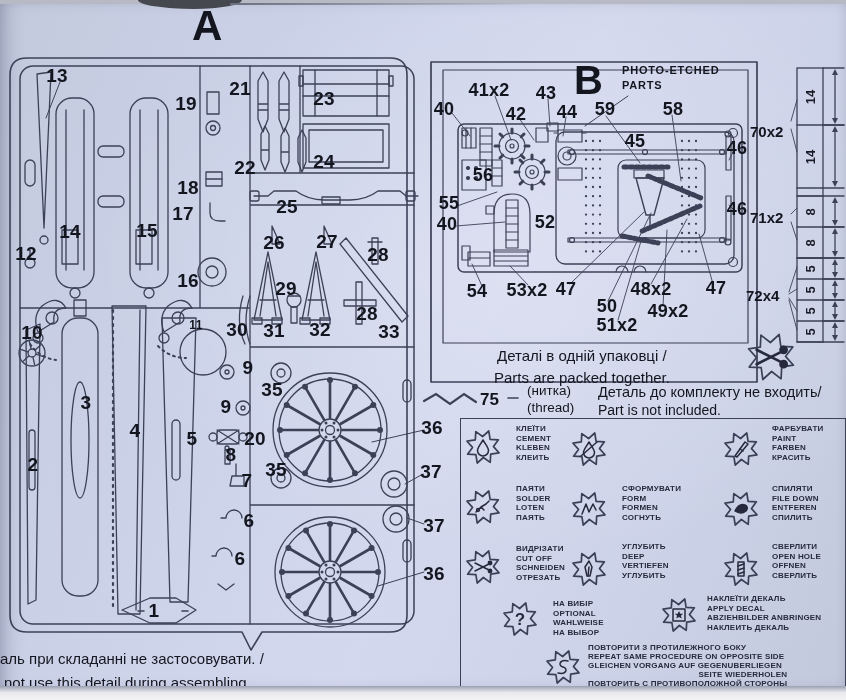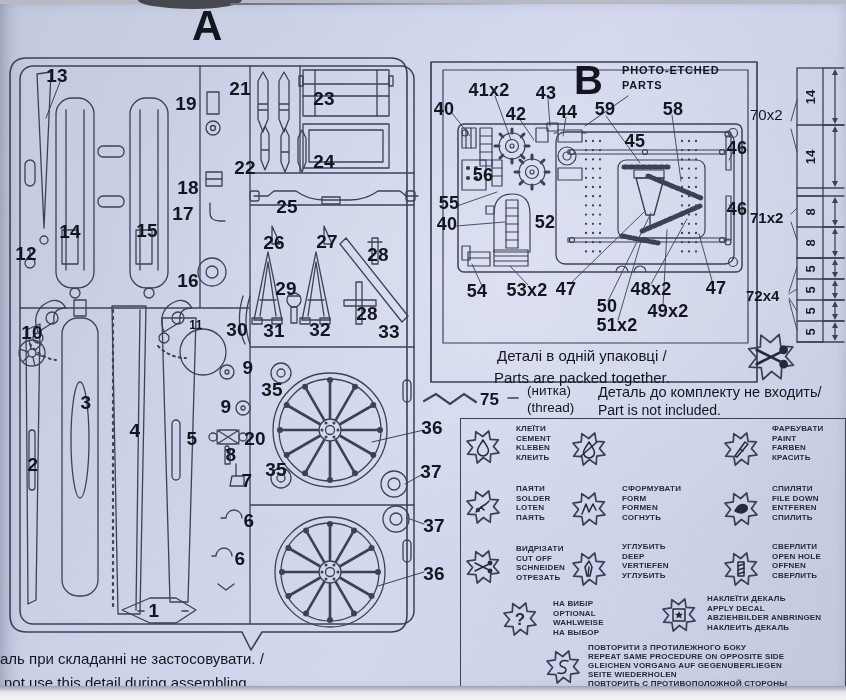--- a/index.html
+++ b/index.html
@@ -488,21 +488,21 @@
 
   <span class="txt" style="left:480px;top:390px;font-size:17px;font-weight:600;">75</span>
   <span class="txt" style="left:527px;top:383px;font-size:13.5px;font-weight:500;">(нитка)</span>
   <span class="txt" style="left:527px;top:400px;font-size:13.5px;font-weight:500;">(thread)</span>
   <span class="txt" style="left:598px;top:384px;font-size:14.5px;font-weight:500;">Деталь до комплекту не входить/</span>
   <span class="txt" style="left:598px;top:402px;font-size:14px;font-weight:500;">Part is  not included.</span>
 
   <span class="txt" style="left:0px;top:650px;font-size:15px;font-weight:500;">аль при складанні не застосовувати. /</span>
   <span class="txt" style="left:4px;top:674px;font-size:15px;font-weight:500;">not use this detail during assembling.</span>
 
-  <span class="txt" style="left:750px;top:106px;font-size:15px;font-weight:400;">70x2</span>
+  <span class="txt" style="left:750px;top:123px;font-size:15px;font-weight:700;">70x2</span>
   <span class="txt" style="left:750px;top:209px;font-size:15px;font-weight:600;">71x2</span>
   <span class="txt" style="left:746px;top:287px;font-size:15px;font-weight:600;">72x4</span>
 
   <div id="legend-box" style="position:absolute;left:460px;top:418px;width:384px;height:271px;border:1.6px solid #3c4158;"></div>
 
   <div id="bottom-edge"></div>
 <span class="lbl" style="left: 57px; top: 76px;">13</span>
     <span class="lbl" style="left: 186px; top: 104px;">19</span>
     <span class="lbl" style="left: 188px; top: 188px;">18</span>
     <span class="lbl" style="left: 183px; top: 214px;">17</span>
@@ -714,21 +714,21 @@
     <svg width="38" height="38" class="ic-star" style="left: 563px; top: 667px;">
       <polygon points="35.0,24.8 26.7,26.1 26.2,34.4 19.4,29.5 13.2,35.0 11.9,26.7 3.6,26.2 8.5,19.4 3.0,13.2 11.3,11.9 11.8,3.6 18.6,8.5 24.8,3.0 26.1,11.3 34.4,11.8 29.5,18.6" fill="none" stroke="#3a4058" stroke-width="1.7" stroke-linejoin="round"></polygon>
       <g transform="translate(19,19) scale(1)" fill="none" stroke="#262a3c" stroke-width="1.5" stroke-linecap="round" stroke-linejoin="round">
         <path d="M5,-6 C-4,-8 -5,-1 0,0 C5,1 4,8 -5,6"></path>
       </g>
     </svg>
     <div class="legend-text" style="left: 588px; top: 643px;">
       <span class="legend-line" style="line-height: 9px;">ПОВТОРИТИ З ПРОТИЛЕЖНОГО БОКУ</span>
       <span class="legend-line" style="line-height: 9px;">REPEAT SAME PROCEDURE ON OPPOSITE SIDE</span>
       <span class="legend-line" style="line-height: 9px;">GLEICHEN VORGANG AUF GEGENUBERLIEGEN</span>
-      <span class="legend-line" style="line-height: 9px;">SEITE WIEDERHOLEN</span>
+      <span class="legend-line" style="line-height: 9px; text-align: right;">SEITE WIEDERHOLEN</span>
       <span class="legend-line" style="line-height: 9px;">ПОВТОРИТЬ С ПРОТИВОПОЛОЖНОЙ СТОРОНЫ</span>
     </div>
     <svg width="52" height="52" class="ic-star" style="left: 771px; top: 357px;">
       <polygon points="48.5,34.2 36.7,35.8 36.1,47.8 26.6,40.5 17.8,48.5 16.2,36.7 4.2,36.1 11.5,26.6 3.5,17.8 15.3,16.2 15.9,4.2 25.4,11.5 34.2,3.5 35.8,15.3 47.8,15.9 40.5,25.4" fill="none" stroke="#3a4058" stroke-width="1.7" stroke-linejoin="round"></polygon>
       <g transform="translate(26,26) scale(1.8)" fill="none" stroke="#262a3c" stroke-width="1.5" stroke-linecap="round" stroke-linejoin="round">
         <line x1="-8" y1="-4" x2="6" y2="3"></line>
         <line x1="-8" y1="4" x2="6" y2="-3"></line>
         <circle cx="7" cy="4" r="1.7" fill="#262a3c"></circle>
         <circle cx="7" cy="-4" r="1.7" fill="#262a3c"></circle>
       </g>

